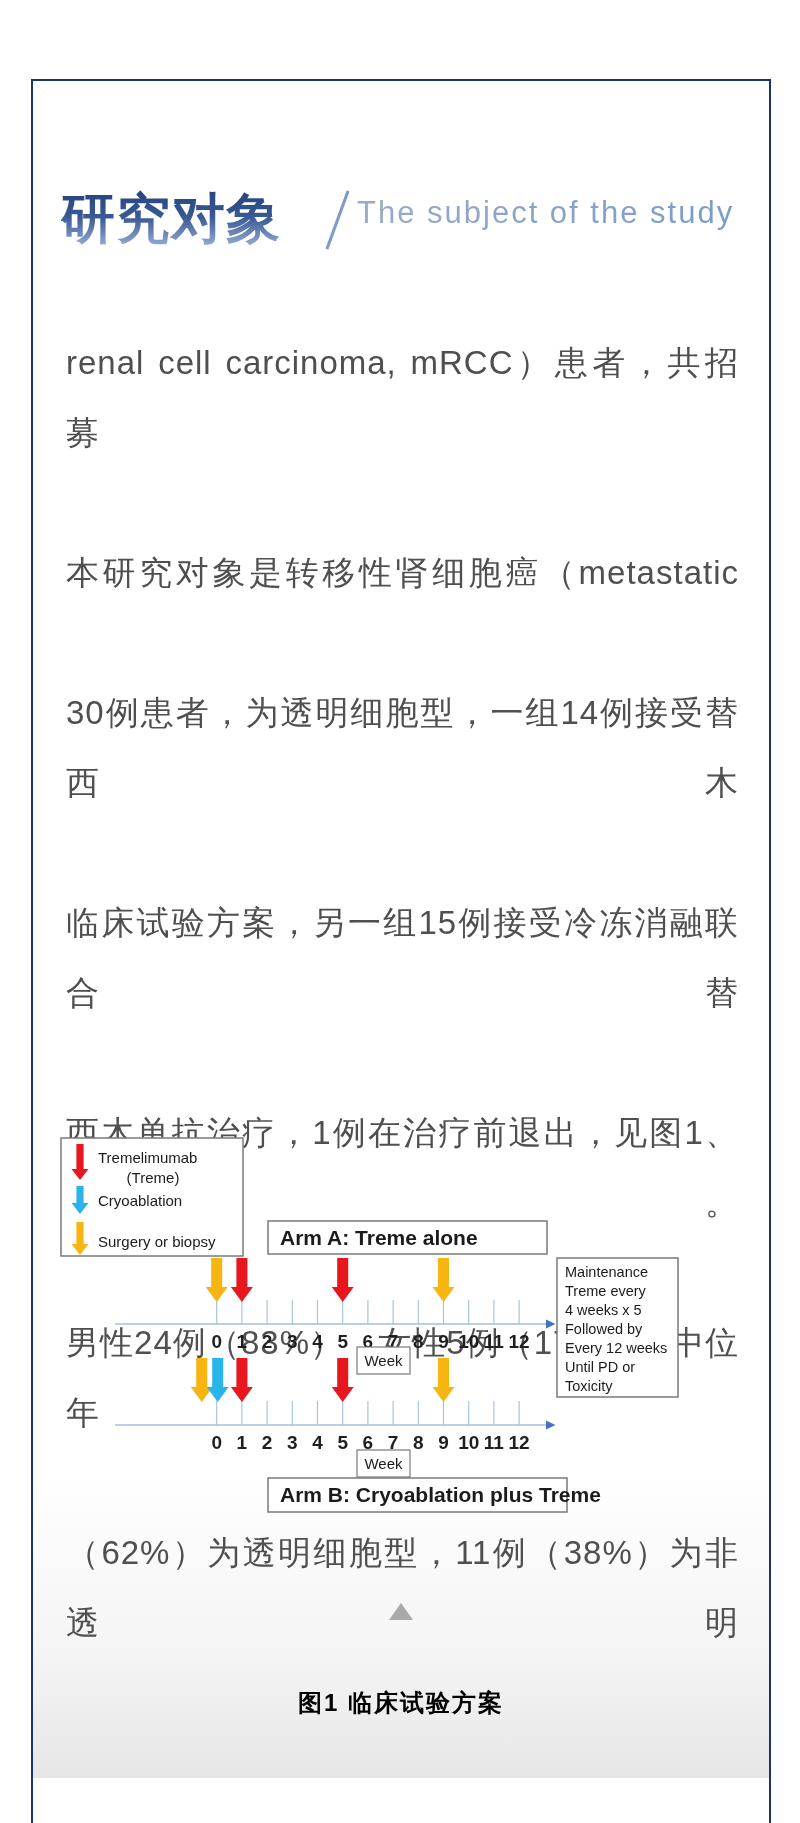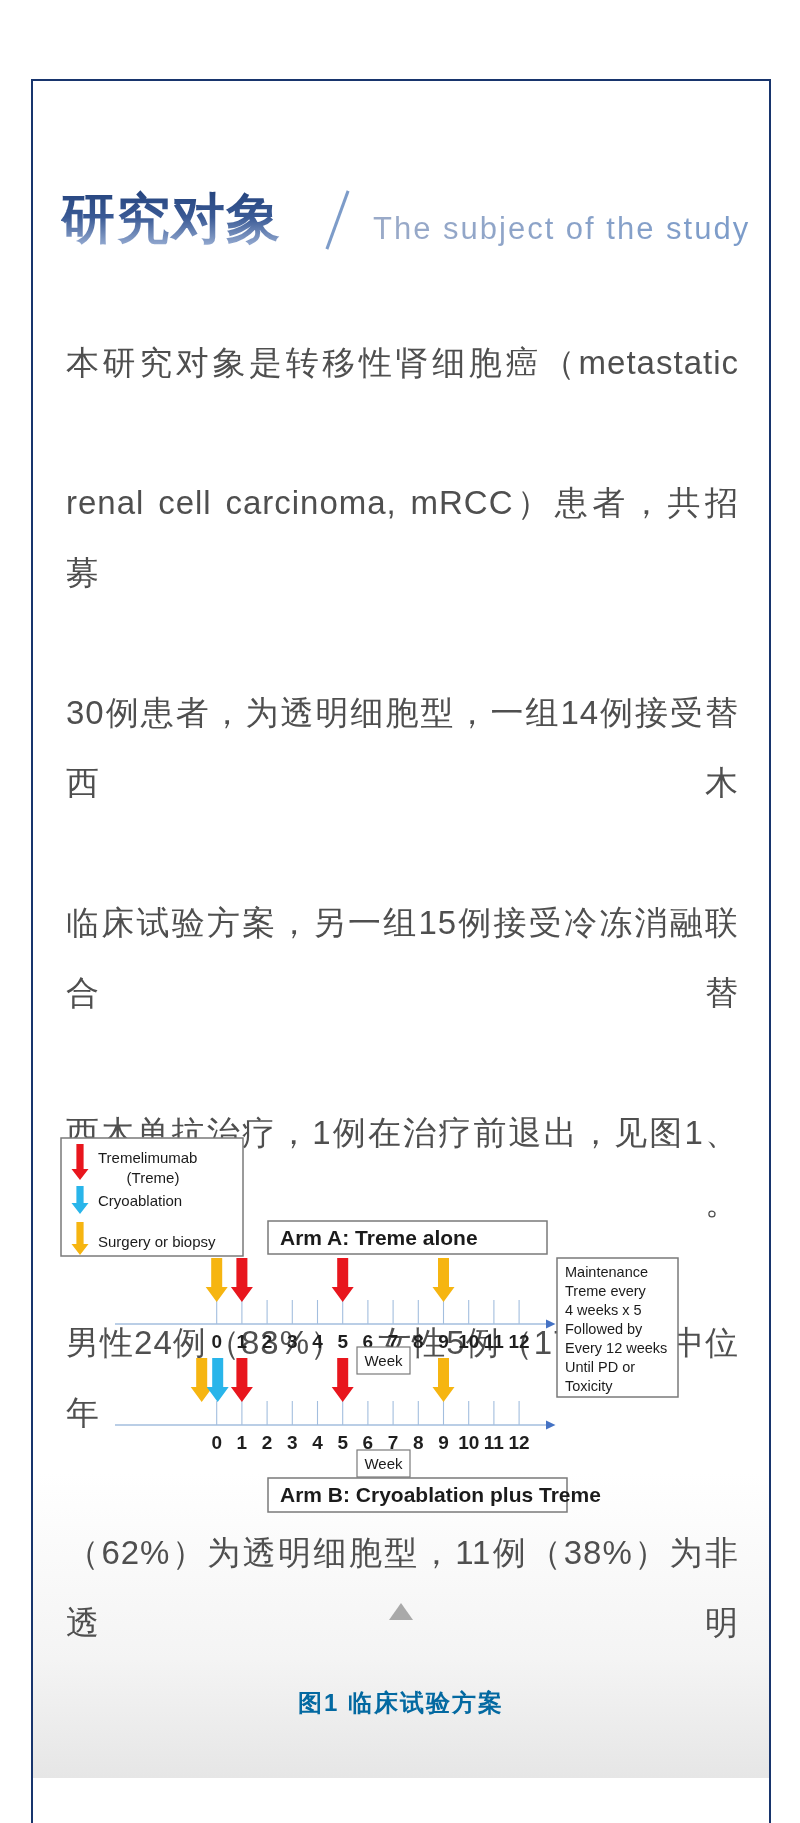--- a/index.html
+++ b/index.html
@@ -11,24 +11,24 @@
   .slide{position:absolute;left:0;top:0;width:100%;height:1697px;
          background:linear-gradient(180deg,#ffffff 0%,#ffffff 82%,#f4f4f4 93%,#e6e6e6 100%);}
 
   
   .page-title{position:absolute;left:20px;top:100px;margin:8px;
       font-size:54px;font-weight:800;letter-spacing:1px;line-height:1.1;
       background:linear-gradient(180deg,#24437d 0%,#3a5a95 48%,#9cb1d6 100%);
       -webkit-background-clip:text;background-clip:text;color:transparent;}
   .slash{position:absolute;left:303px;top:108px;width:3px;height:62px;
       background:#7d9cc9;transform:rotate(20deg);}
-  .subtitle{position:absolute;left:340px;top:114px;font-size:31px;font-weight:300;
+  .subtitle{position:absolute;left:324px;top:114px;font-size:31px;font-weight:300;
       letter-spacing:2px;white-space:nowrap;
       background:linear-gradient(90deg,#9aaac8 0%,#7b9bc9 100%);
-      -webkit-background-clip:text;background-clip:text;color:transparent;margin-top:16px;}
+      -webkit-background-clip:text;background-clip:text;color:transparent;}
 
   
   .body-text{position:absolute;left:33px;top:247px;width:673px;
       font-size:33px;font-weight:300;color:#4f4f4f;line-height:70px;
       letter-spacing:1px;}
   .bline{text-align:justify;}
   .bline::after{content:"";display:inline-block;width:100%;height:0;}
 
   
   .fig{position:absolute;left:7px;top:1049px;width:720px;height:440px;}
@@ -41,36 +41,36 @@
   .fig .legend-label{font-size:15px;}
   .fig .arm-label{font-size:21px;font-weight:600;}
   .fig .weekbox-label{font-size:15px;text-anchor:middle;}
   .fig .maint-line{font-size:14.5px;}
 
   
   .expander{position:absolute;left:50%;top:1522px;transform:translateX(-50%);
       width:0;height:0;border-left:12px solid transparent;border-right:12px solid transparent;
       border-bottom:17px solid #a9a9a9;cursor:pointer;}
   .caption{position:absolute;left:0;top:1606px;width:100%;text-align:center;
-      font-size:24px;font-weight:700;color:#0369a1;letter-spacing:2px;}
+      font-size:24px;font-weight:700;color:#000000;letter-spacing:2px;}
 </style>
 </head>
 <body>
 
 <div class="card">
   <div class="card-inner">
     <div class="slide"></div>
 
     <h1 class="page-title">研究对象</h1>
     <div class="slash"></div>
     <div class="subtitle">The subject of the study</div>
 
     <div class="body-text">
+      <div class="bline">renal cell carcinoma, mRCC）患者，共招募</div>
       <div class="bline">本研究对象是转移性肾细胞癌（metastatic</div>
-      <div class="bline">renal cell carcinoma, mRCC）患者，共招募</div>
       <div class="bline">30例患者，为透明细胞型，一组14例接受替西木</div>
       <div class="bline">临床试验方案，另一组15例接受冷冻消融联合替</div>
       <div class="bline">西木单抗治疗，1例在治疗前退出，见图1、2。</div>
       <div class="bline">男性24例（83%），女性5例（17%），中位年</div>
       <div class="bline">（62%）为透明细胞型，11例（38%）为非透明</div>
 
     </div>
 
     <div class="fig">
       <svg id="fig-svg" viewBox="0 0 720 440" xmlns="http://www.w3.org/2000/svg">

